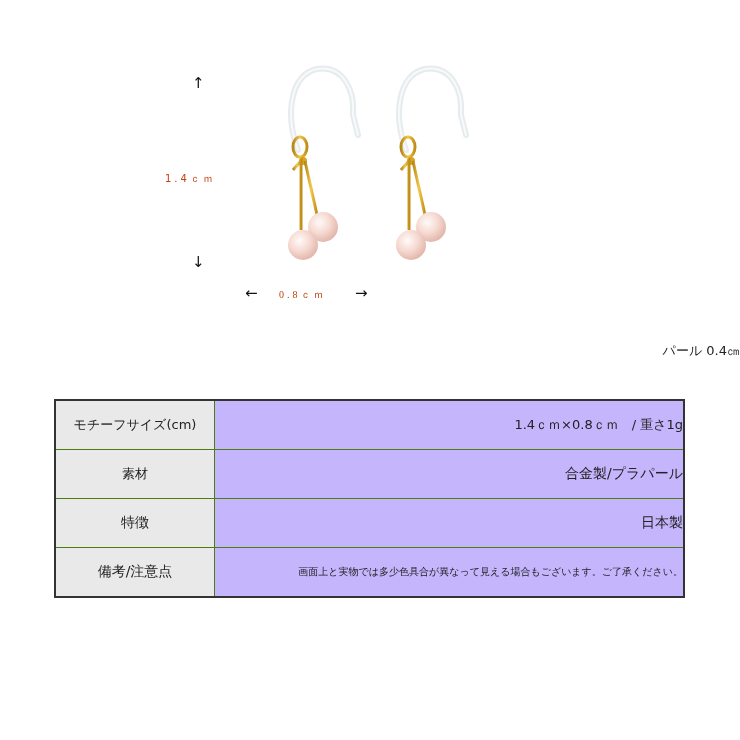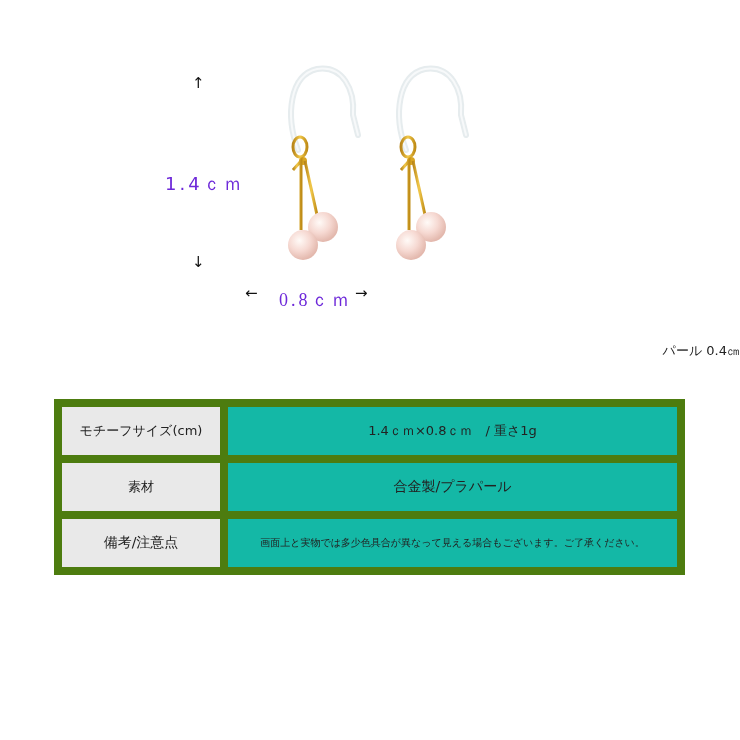--- a/index.html
+++ b/index.html
@@ -2,43 +2,43 @@
 <html><head>
   <meta charset="utf-8">
   <style>
     html, body { margin: 0; padding: 0; background: #ffffff; }
     body {
       width: 740px; height: 740px; position: relative; overflow: hidden;
       font-family: "DejaVu Sans", "Liberation Sans", sans-serif;
       color: #222;
     }
     .abs { position: absolute; }
-    .dim-text { font-size: 18px; letter-spacing: 3px; color: #6d28d9; white-space: nowrap; text-align: center; }
+    .dim-text { font-size: 10px; letter-spacing: 3px; color: #c2410c; white-space: nowrap; text-align: center; }
     .arrow { font-size: 15px; color: #111; }
     .photo { position: absolute; left: 255px; top: 55px; width: 260px; height: 225px; }
     .caption { position: absolute; left: 0; width: 740px; top: 342px; text-align: right; font-size: 13px; color: #222; padding-left: 38px; box-sizing: border-box; }
 
     table.spec {
       position: absolute; left: 54px; top: 399px;
       width: 631px; border-collapse: collapse;
       border: 2px solid #333;
     }
     table.spec td {
-      border: 8px solid #4d7c0f;
+      border: 1px solid #4d7c0f;
       height: 48px;
       text-align: center;
       vertical-align: middle;
       font-size: 13px;
       color: #222;
       padding: 0;
     }
     table.spec td.label {
       width: 158px; background: #e9e9e9;
     }
-    table.spec td.value { background: #14b8a6; }
+    table.spec td.value { background: #c4b5fd; text-align: right; }
     table.spec td.small { font-size: 10px; }
     table.spec td.bold { font-size: 14px; }
   </style>
 </head>
 <body>
 
 <div class="abs arrow" style="left:192px; top:74px;">↑</div>
 <div class="abs dim-text" style="left:165px; top:172px;">1.4ｃｍ</div>
 <div class="abs arrow" style="left:192px; top:253px;">↓</div>
 
@@ -91,17 +91,21 @@
   <tbody>
     <tr>
       <td class="label">モチーフサイズ(cm)</td>
       <td class="value">1.4ｃｍ×0.8ｃｍ　/ 重さ1g</td>
     </tr>
     <tr>
       <td class="label">素材</td>
       <td class="value bold">合金製/プラパール</td>
     </tr>
     <tr>
+      <td class="label bold">特徴</td>
+      <td class="value bold">日本製</td>
+    </tr>
+    <tr>
       <td class="label bold">備考/注意点</td>
       <td class="value small">画面上と実物では多少色具合が異なって見える場合もございます。ご了承ください。</td>
     </tr>
   </tbody>
 </table>
 
 </body></html>

